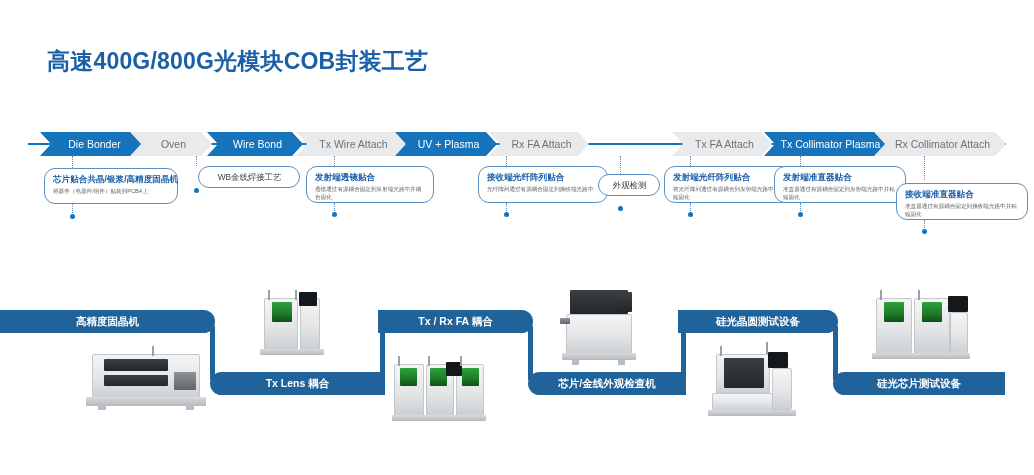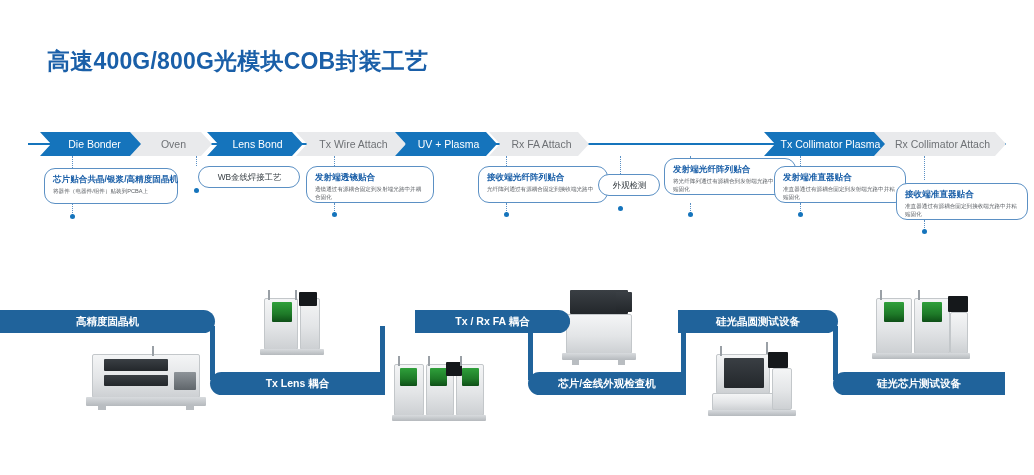--- a/index.html
+++ b/index.html
@@ -119,24 +119,25 @@
 
 <div id="root">
 
   <div class="page-title">高速400G/800G光模块COB封装工艺</div>
 
   <div class="flow-band">
     <div class="flow-baseline"></div>
 
     <div class="chev blue" style="left:40px;  width:104px;">Die Bonder</div>
     <div class="chev gray" style="left:130px; width:82px;">Oven</div>
-    <div class="chev blue" style="left:207px; width:96px;">Lens Bond</div>
+    <div class="chev blue" style="left:207px; width:96px;">Wire Bond</div>
     <div class="chev gray" style="left:296px; width:110px;">Tx Wire Attach</div>
     <div class="chev blue" style="left:395px; width:102px;">UV + Plasma</div>
     <div class="chev gray" style="left:489px; width:100px;">Rx FA Attach</div>
+    <div class="chev gray" style="left:672px; width:100px;">Tx FA Attach</div>
     <div class="chev blue" style="left:764px; width:128px;">Tx Collimator Plasma</div>
     <div class="chev gray" style="left:874px; width:132px;">Rx Collimator Attach</div>
   </div>
 
   <div>
     <div class="dotline" style="left:72px;  top:156px; height:12px;"></div>
     <div class="dotline" style="left:72px;  top:203px; height:12px;"></div>
     <div class="dot" style="left:70px;  top:214px;"></div>
 
     <div class="dotline" style="left:196px; top:156px; height:10px;"></div>
@@ -184,21 +185,21 @@
 
     <div class="callout" style="left:478px; top:166px; width:130px; height:37px;">
       <div class="c-title">接收端光纤阵列贴合</div>
       <div class="c-sub">光纤阵列通过有源耦合固定到接收端光路中</div>
     </div>
 
     <div class="callout single" style="left:598px; top:174px; width:62px; height:22px;">
       <div class="c-title">外观检测</div>
     </div>
 
-    <div class="callout" style="left:664px; top:158px; width:132px; height:37px;">
+    <div class="callout" style="left:664px; top:166px; width:132px; height:37px;">
       <div class="c-title">发射端光纤阵列贴合</div>
       <div class="c-sub">将光纤阵列通过有源耦合到发射端光路中并粘贴固化</div>
     </div>
 
     <div class="callout" style="left:774px; top:166px; width:132px; height:37px;">
       <div class="c-title">发射端准直器贴合</div>
       <div class="c-sub">准直器通过有源耦合固定到发射端光路中并粘贴固化</div>
     </div>
 
     <div class="callout" style="left:896px; top:183px; width:132px; height:37px;">
@@ -285,21 +286,21 @@
     <div class="rib-h r-left" style="position:absolute; left:0px; top:310px; width:215px;">
       <span class="rib-label">高精度固晶机</span>
     </div>
     <div class="rib-v" style="position:absolute; left:210px; top:326px; height:54px;"></div>
 
     <div class="rib-h r-right" style="position:absolute; left:210px; top:372px; width:175px;">
       <span class="rib-label">Tx Lens 耦合</span>
     </div>
     <div class="rib-v" style="position:absolute; left:380px; top:326px; height:50px;"></div>
 
-    <div class="rib-h r-left" style="position:absolute; left:378px; top:310px; width:155px;margin-left:37px;">
+    <div class="rib-h r-left" style="position:absolute; left:378px; top:310px; width:155px;">
       <span class="rib-label">Tx / Rx FA 耦合</span>
     </div>
     <div class="rib-v" style="position:absolute; left:528px; top:326px; height:54px;"></div>
 
     <div class="rib-h r-right" style="position:absolute; left:528px; top:372px; width:158px;">
       <span class="rib-label">芯片/金线外观检查机</span>
     </div>
     <div class="rib-v" style="position:absolute; left:681px; top:326px; height:50px;"></div>
 
     <div class="rib-h r-left" style="position:absolute; left:678px; top:310px; width:160px;">

